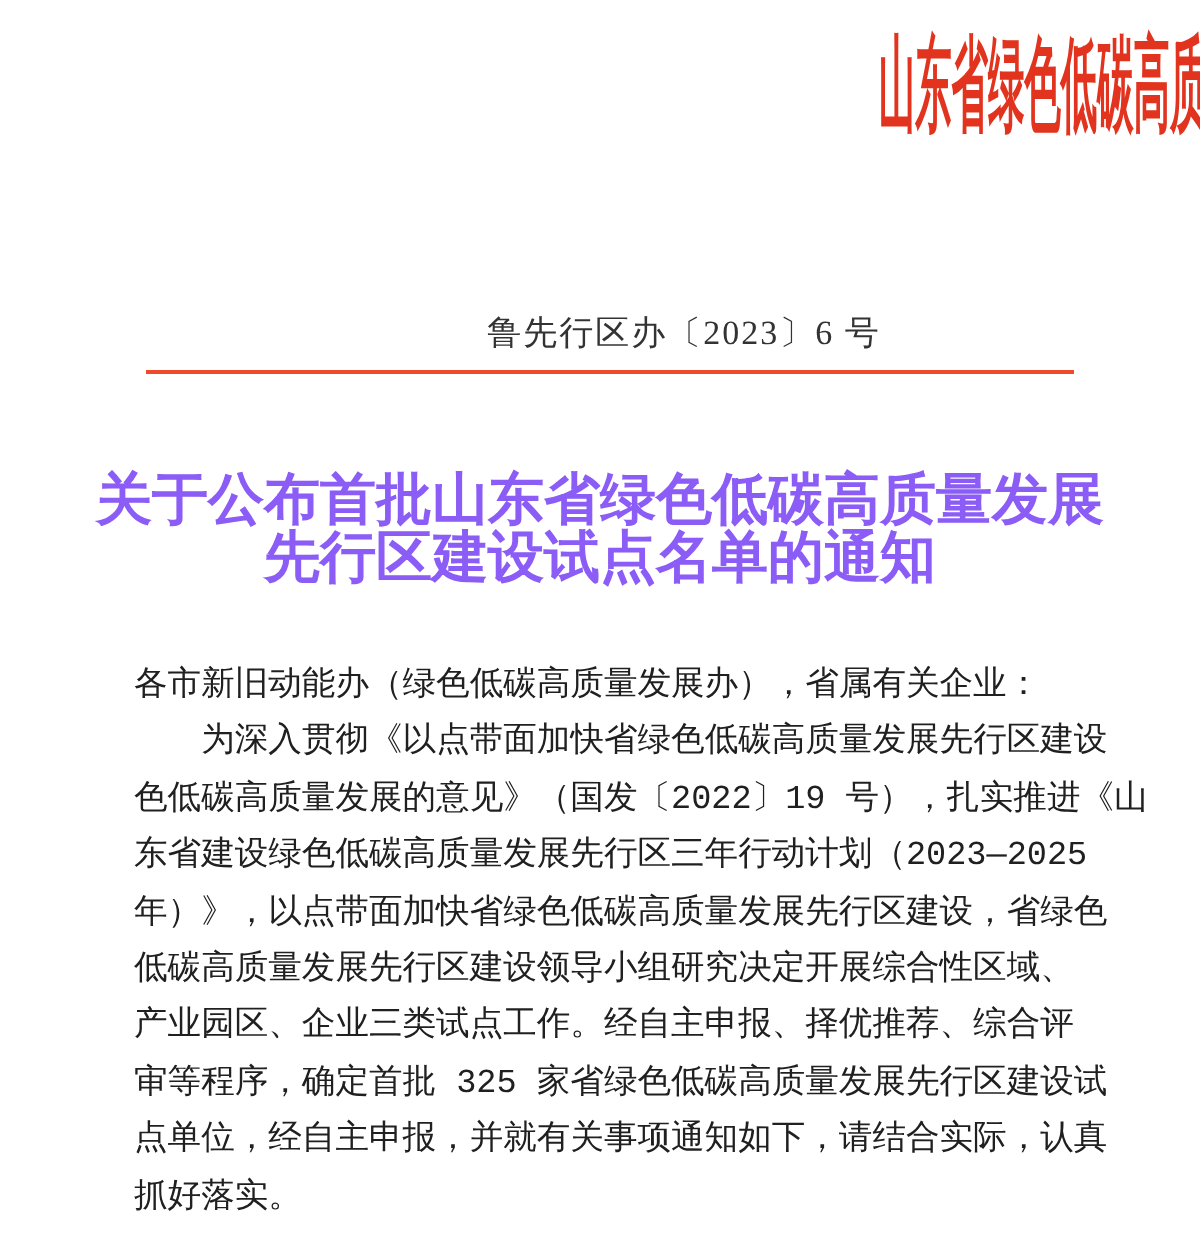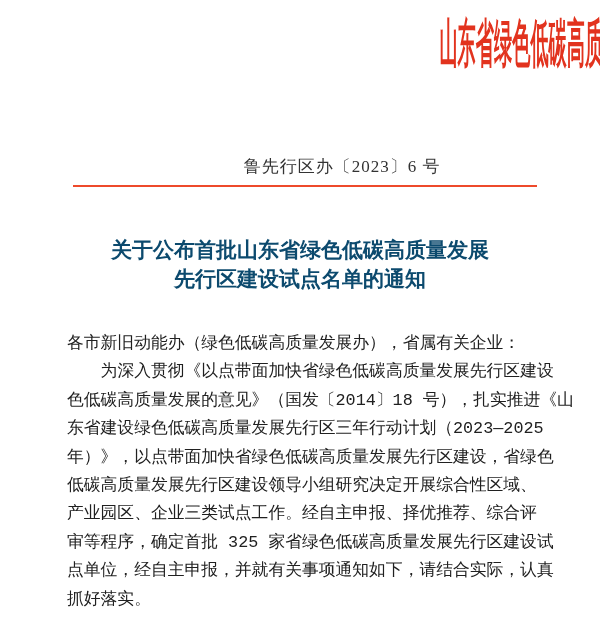--- a/index.html
+++ b/index.html
@@ -52,24 +52,24 @@
     height:2px;
     background:#ee4a2b;
   }
   
   .doc-title{
     position:absolute;
     top:236px;
     left:0;
     width:600px;
     text-align:center;
-    font-size:21px;
+    font-size:28px;
     line-height:29px;
     font-weight:bold;
-    color:#0c4a6e;
+    color:#8b5cf6;
   }
   
   .body-block{
     position:absolute;
     top:330px;
     left:67px;
     width:474px;
     font-size:16.8px;
     line-height:28.4px;
     color:#202020;
@@ -96,21 +96,21 @@
   <div class="red-rule"></div>
 
   <div class="doc-title">
     <div>关于公布首批山东省绿色低碳高质量发展</div>
     <div>先行区建设试点名单的通知</div>
   </div>
 
   <div class="body-block">
     <div class="body-line">各市新旧动能办（绿色低碳高质量发展办），省属有关企业：</div>
     <div class="body-line indent">为深入贯彻《以点带面加快省绿色低碳高质量发展先行区建设</div>
-    <div class="body-line">色低碳高质量发展的意见》（国发〔2014〕18 号），扎实推进《山</div>
+    <div class="body-line">色低碳高质量发展的意见》（国发〔2022〕19 号），扎实推进《山</div>
     <div class="body-line">东省建设绿色低碳高质量发展先行区三年行动计划（2023—2025</div>
     <div class="body-line">年）》，以点带面加快省绿色低碳高质量发展先行区建设，省绿色</div>
     <div class="body-line">低碳高质量发展先行区建设领导小组研究决定开展综合性区域、</div>
     <div class="body-line">产业园区、企业三类试点工作。经自主申报、择优推荐、综合评</div>
     <div class="body-line">审等程序，确定首批 325 家省绿色低碳高质量发展先行区建设试</div>
     <div class="body-line">点单位，经自主申报，并就有关事项通知如下，请结合实际，认真</div>
     <div class="body-line">抓好落实。</div>
   </div>
 
 </div>

